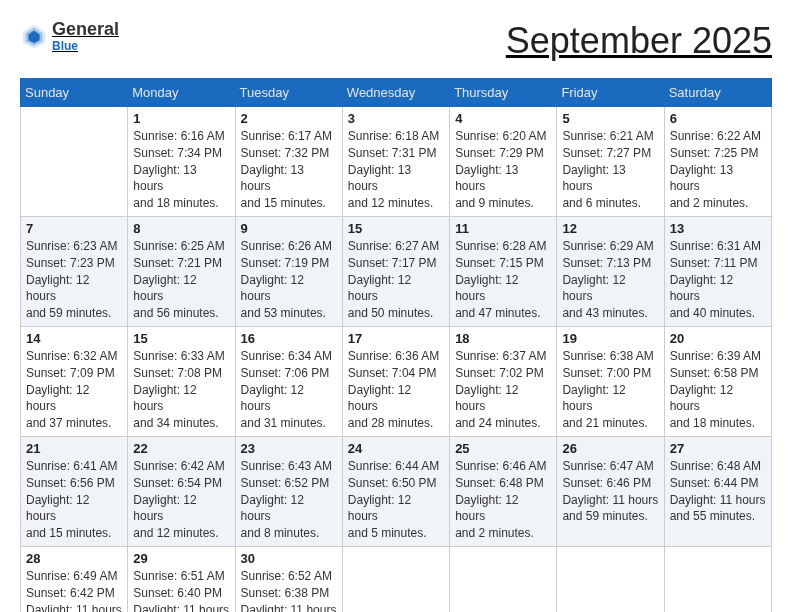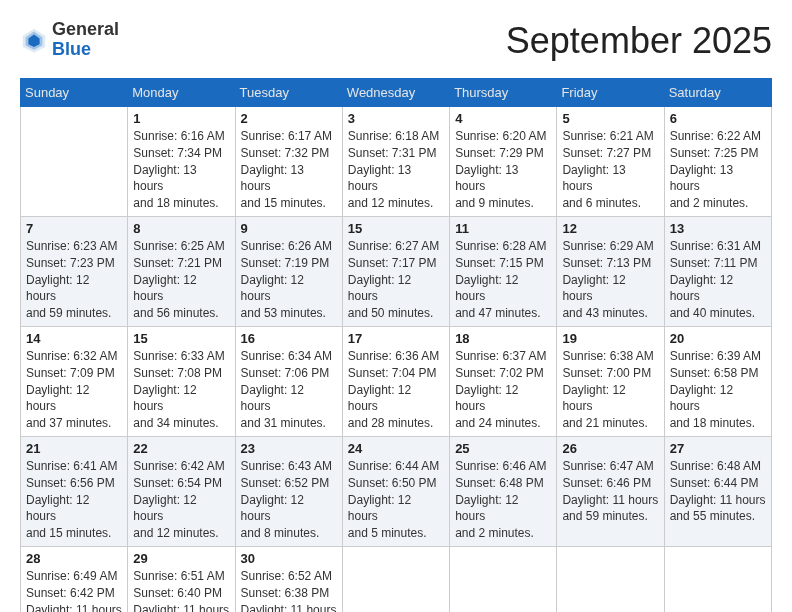--- a/index.html
+++ b/index.html
@@ -8,38 +8,39 @@
       background: #fff;
       width: 792px;
       min-height: 612px;
       padding: 20px;
     }
     .header {
       display: flex;
       justify-content: space-between;
       align-items: flex-start;
       margin-bottom: 16px;
+      text-decoration: underline;
     }
     .logo {
       display: flex;
       align-items: center;
       gap: 4px;
     }
     .logo-text {
       display: flex;
       flex-direction: column;
       line-height: 1.1;
     }
     .logo-general {
       font-size: 18px;
       font-weight: bold;
       color: #333;
     }
     .logo-blue {
-      font-size: 18px;
+      font-size: 12px;
       font-weight: bold;
       color: #1a6bbf;
     }
     .logo-icon {
       width: 28px;
       height: 28px;
     }
     .title-block {
       text-align: right;
     }

